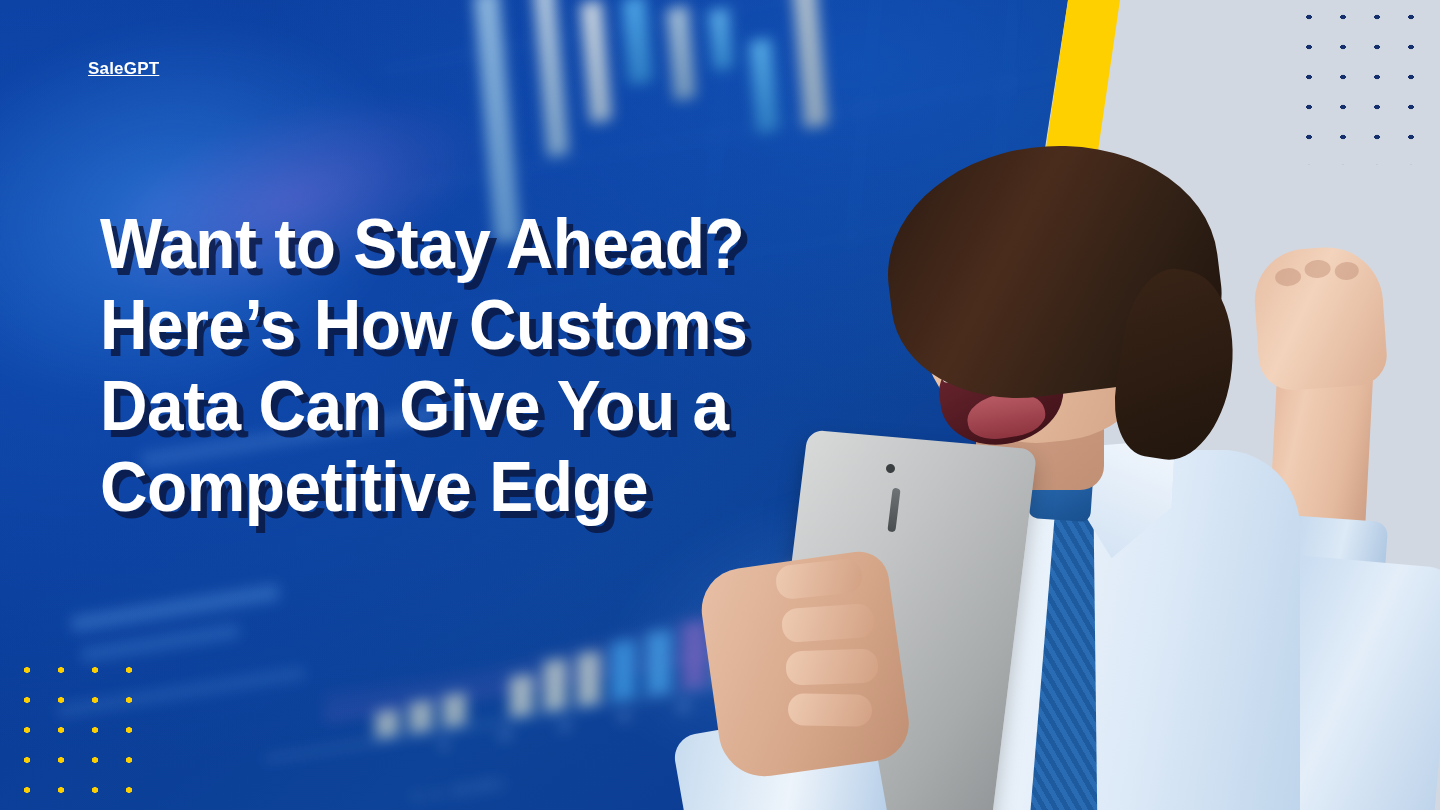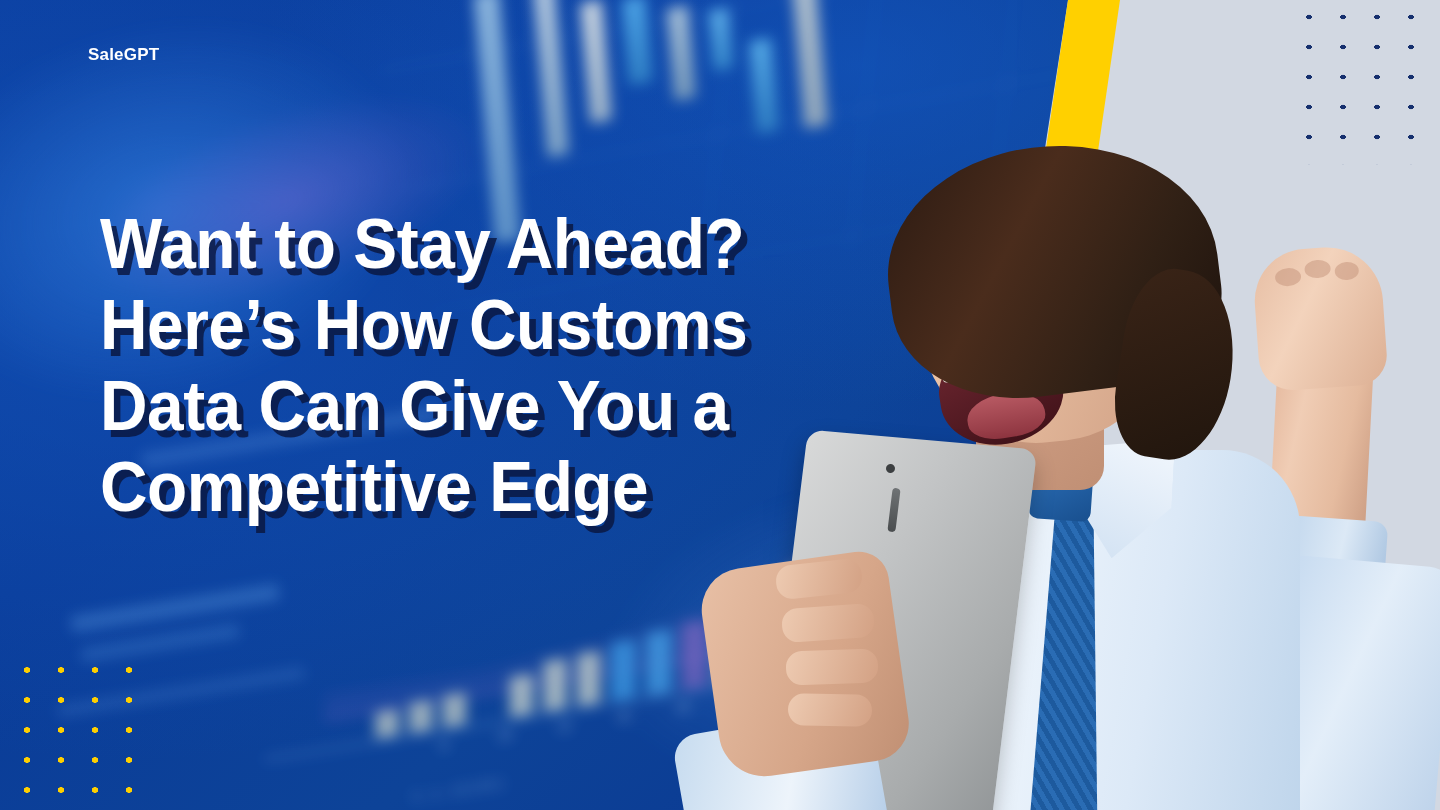--- a/index.html
+++ b/index.html
@@ -66,22 +66,22 @@
   .blurtext { position:absolute; color:rgba(170,210,255,.55); font-size:14px;
       letter-spacing:1px; white-space:nowrap; font-family:"Liberation Mono", monospace; }
 
   
   .yellow-stripe { position:absolute; left:0; top:0; width:1440px; height:810px;
       pointer-events:none;
       clip-path: polygon(1068px 0, 1120px 0, 1002px 810px, 948px 810px);
       background:#ffd000; }
 
   
-  .logo { position:absolute; left:88px; top:45px; color:#ffffff;
-      font-size:17px; font-weight:bold; letter-spacing:.2px; }
+  .logo { position:absolute; left:88px; top:59px; color:#ffffff;
+      font-size:17px; font-weight:bold; letter-spacing:.2px;text-decoration:underline; }
 
   
   .headline { position:absolute; left:100px; top:204px; width:900px;
       color:#ffffff; font-weight:bold; font-size:70px; line-height:81px;
       letter-spacing:-0.5px;
       transform:scaleX(.94); transform-origin:left top;
       text-shadow:7px 7px 0 rgba(10,22,62,.82); }
   .headline .ln { display:block; white-space:nowrap; }
 
   

